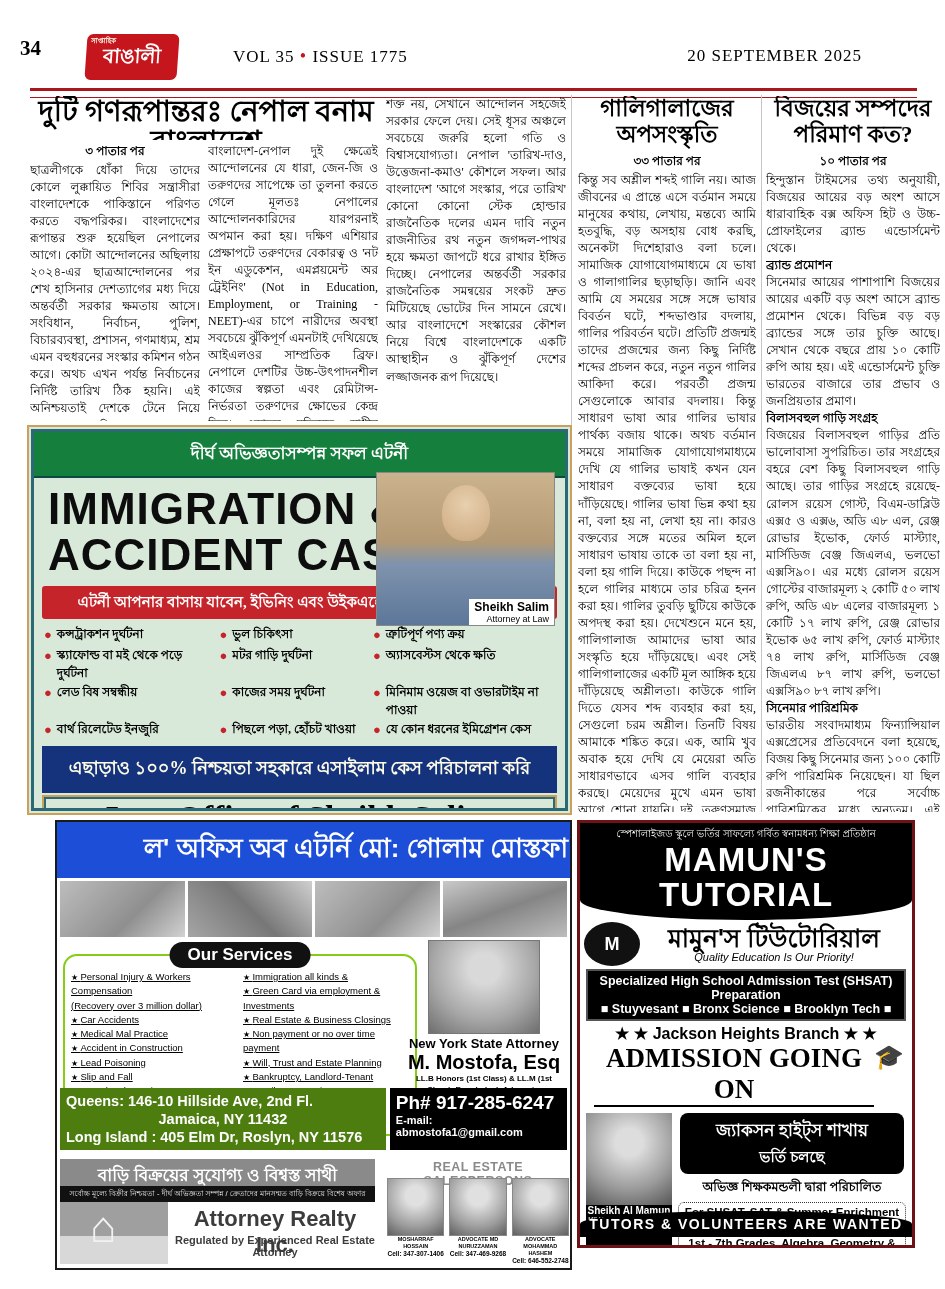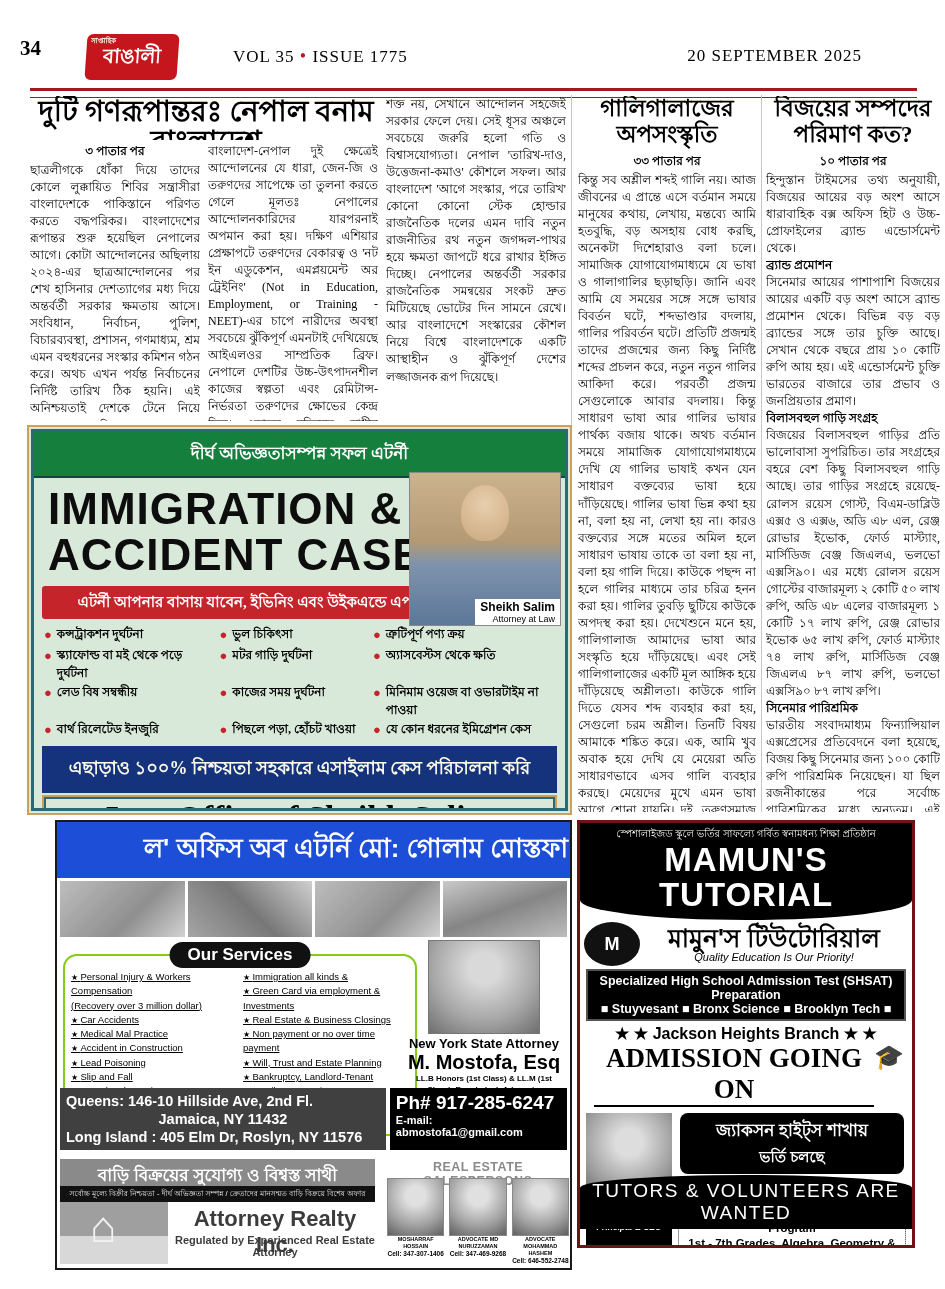--- a/index.html
+++ b/index.html
@@ -29,22 +29,22 @@
   .subhead{font-weight:bold;}
   .vrule{position:absolute;top:95px;width:0;height:717px;border-left:1px solid #c6c6c6;}
   
   .ad1{position:absolute;left:27px;top:425px;width:545px;height:390px;background:#d9e9d9;
        border:2px solid #caa05c;box-sizing:border-box;}
   .ad1 .inner{position:absolute;inset:2px;border:3px solid #2b6a74;box-sizing:border-box;overflow:hidden;}
   .ad1-tag{background:#15803d;color:#fff;text-align:center;font-weight:bold;font-size:17px;
            padding:8px 2px;border-bottom:2px solid #0d4a42;}
   .ad1-title{font-family:"Liberation Sans",sans-serif;font-weight:bold;font-size:44px;
              line-height:1.05;padding:8px 0 2px 14px;letter-spacing:1px;color:#0d0d0d;}
-  .ad1-photo{position:absolute;right:4px;top:40px;width:150px;height:152px;border:1px solid #888;
-             background:linear-gradient(180deg,#cbb38e 0%,#b49a74 45%,#7e93ad 60%,#5d7799 100%);}
+  .ad1-photo{position:absolute;right:10px;top:40px;width:150px;height:152px;border:1px solid #888;
+             background:linear-gradient(180deg,#cbb38e 0%,#b49a74 45%,#7e93ad 60%,#5d7799 100%);padding-left:27px;}
   .ad1-photo .head{position:absolute;left:50%;top:12px;transform:translateX(-50%);width:48px;height:56px;
              border-radius:50% 50% 45% 45%;background:radial-gradient(circle at 50% 35%,#e8cfae,#caa87e);}
   .ad1-cap{position:absolute;right:0;bottom:0;background:#fff;padding:1px 5px;text-align:right;
            font-family:"Liberation Sans",sans-serif;}
   .ad1-cap .n{font-weight:bold;font-size:12px;display:block;}
   .ad1-cap .t{font-size:9px;display:block;}
   .ad1-red{background:#c5242b;color:#fff;font-weight:bold;font-size:15px;text-align:center;
            margin:6px 8px 4px 8px;padding:4px 2px;border-radius:3px;}
   .ad1-bullets{display:grid;grid-template-columns:1.15fr 1fr 1.25fr;gap:0 8px;padding:2px 10px;}
   .blt{font-size:12px;font-weight:bold;line-height:1.55;display:flex;}
@@ -72,21 +72,21 @@
   .svc:before{content:"★ ";font-size:8px;}
   .svc.cont:before{content:"";}
   .disclaimer{font-size:11.5px;font-weight:bold;font-style:italic;text-align:center;margin:3px 0 2px 0;}
   .atty{position:absolute;right:6px;top:118px;width:160px;text-align:center;}
   .atty-photo{width:110px;height:92px;margin:0 auto;border:1px solid #777;
               background:radial-gradient(circle at 50% 30%,#d9d9d9 18%,#a8a8a8 60%,#6e6e6e);}
   .atty-t{font-weight:bold;font-size:13px;margin-top:2px;}
   .atty-n{font-weight:bold;font-size:20px;}
   .atty-c{font-size:8px;font-weight:bold;line-height:1.35;}
   .ad2-bands{position:absolute;left:3px;top:266px;right:3px;display:flex;gap:4px;}
-  .band-l{flex:1.9;background:#404040;color:#fff;padding:4px 6px;font-weight:bold;font-size:14.5px;line-height:1.25;}
+  .band-l{flex:1.9;background:#4d7c0f;color:#fff;padding:4px 6px;font-weight:bold;font-size:14.5px;line-height:1.25;}
   .band-l .ind{text-align:center;}
   .band-r{flex:1;background:#000;color:#fff;padding:4px 6px;font-weight:bold;}
   .band-r .ph{font-size:19px;}
   .band-r .em{font-size:11px;}
   .gray-band{position:absolute;left:3px;top:337px;width:315px;background:#8a8a8a;color:#fff;
              font-weight:bold;font-size:17px;text-align:center;padding:3px 0;}
   .blk-band{position:absolute;left:3px;top:364px;width:315px;background:#111;color:#eee;
             font-size:7.5px;text-align:center;padding:2px 0;}
   .house{position:absolute;left:3px;top:380px;width:108px;height:62px;
          background:linear-gradient(180deg,#9f9f9f 55%,#d8d8d8 55%),linear-gradient(#777,#777);}
@@ -130,22 +130,22 @@
   .ad3-photo .n{font-size:10px;font-weight:bold;}
   .ad3-photo .c{font-size:6px;}
   .ad3-photo .p{font-size:8.5px;font-style:italic;font-weight:bold;}
   .ad3-midr{flex:1;text-align:center;}
   .ad3-bnbox{background:#000;color:#fff;border-radius:8px;padding:4px 2px;margin:0 2px;}
   .ad3-bnbox .l1{font-size:17px;font-weight:bold;}
   .ad3-bnbox .l2{font-size:15px;font-weight:bold;}
   .ad3-managed{font-size:12.5px;font-weight:bold;margin:4px 0;text-align:center;}
   .ad3-prog{border:1.5px dotted #333;border-radius:6px;font-size:11.5px;font-weight:bold;
             padding:2px;line-height:1.35;}
-  .ad3-foot{position:absolute;bottom:16px;left:0;right:0;background:#000;color:#fff;text-align:center;
-            font-weight:normal;font-size:19px;letter-spacing:1.5px;padding:5px 0;
+  .ad3-foot{position:absolute;bottom:8px;left:0;right:0;background:#000;color:#fff;text-align:center;
+            font-weight:bold;font-size:14px;letter-spacing:1.5px;padding:5px 0;
             border-radius:55% 55% 0 0/14px 14px 0 0;}
 </style>
 </head>
 <body>
 
 <div class="page">
 
   <div class="hdr">
     <span class="pagenum">34</span>
     <div class="logo bn">

